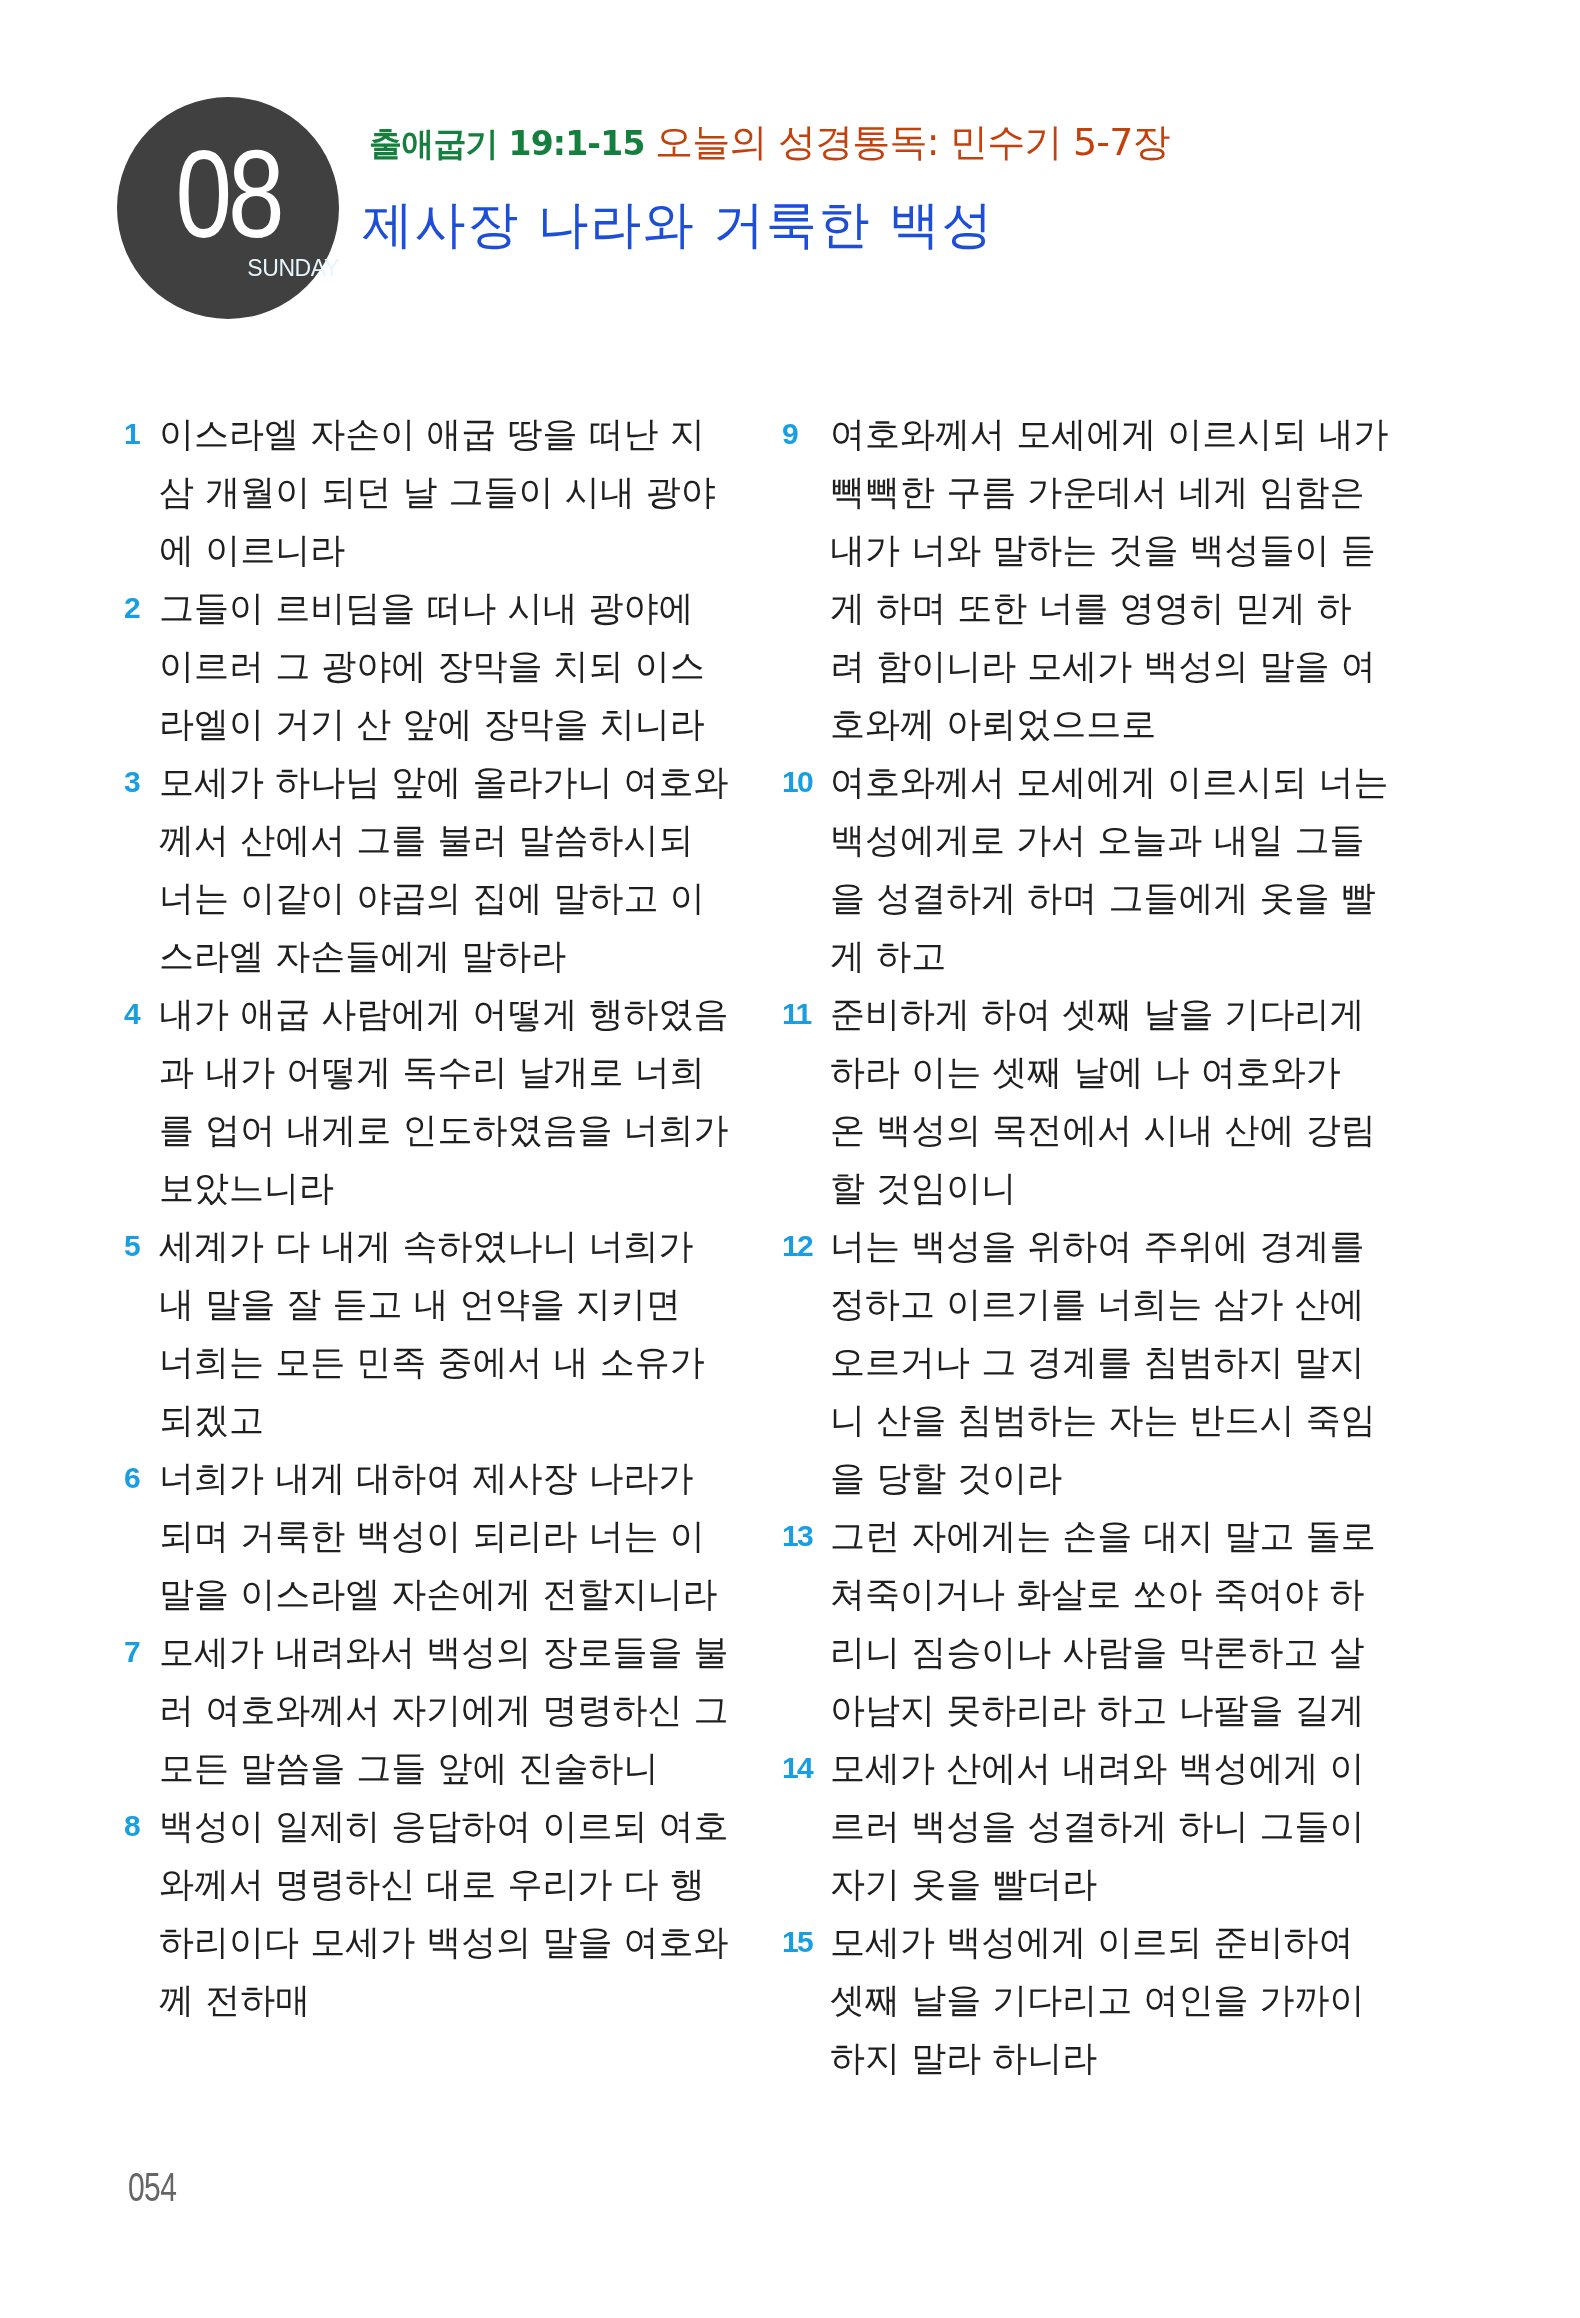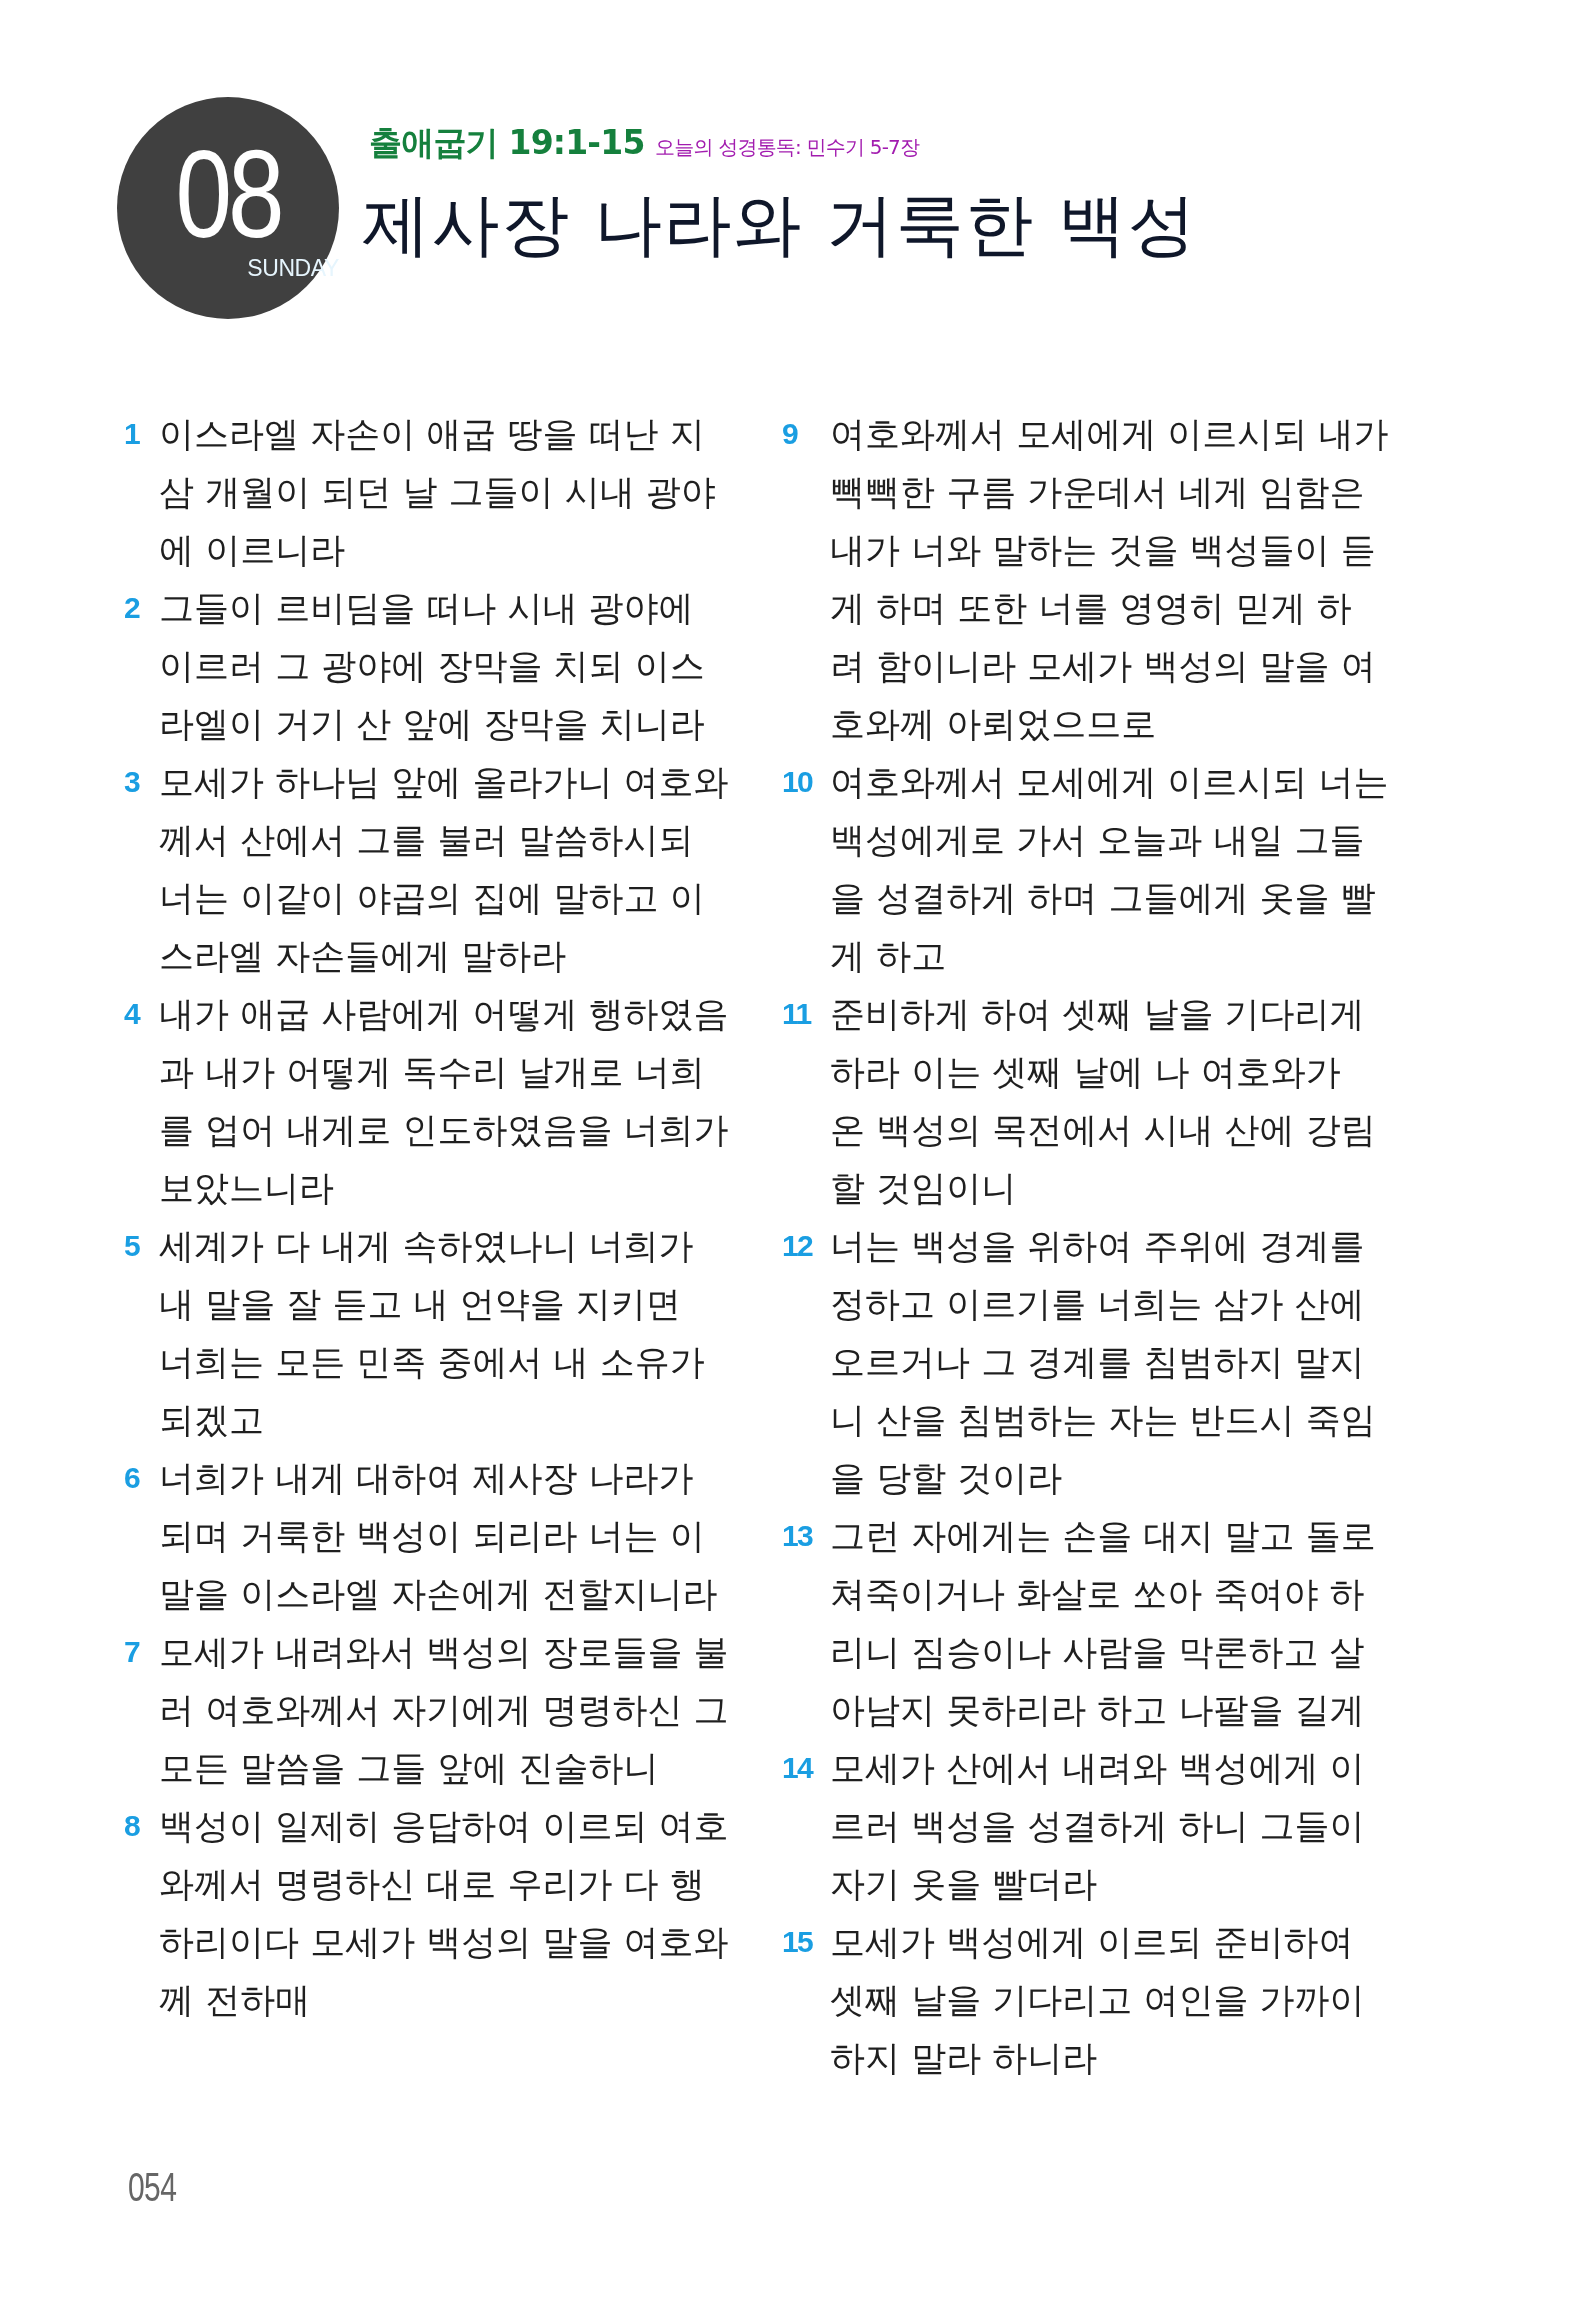--- a/index.html
+++ b/index.html
@@ -58,32 +58,32 @@
       font-size: 33px;
       line-height: 41px;
       white-space: nowrap;
     }
     .subtitle .ref {
       color: #15803d;
       font-weight: bold;
       letter-spacing: -0.8px;
     }
     .subtitle .today {
-      color: #a21caf;
-      font-size: 20px;
+      color: #c2410c;
+      font-size: 38px;
       letter-spacing: -0.8px;
     }
     .title {
       position: absolute;
       left: 362px;
       top: 175px;
       font-family: "DejaVu Serif", serif;
-      font-size: 68px;
+      font-size: 51px;
       line-height: 99px;
-      color: #0f172a;
+      color: #1d4ed8;
       white-space: nowrap;
       letter-spacing: 1.6px;
     }
     .column {
       position: absolute;
       top: 405px;
     }
     .column.left {
       left: 124px;
       width: 605px;

